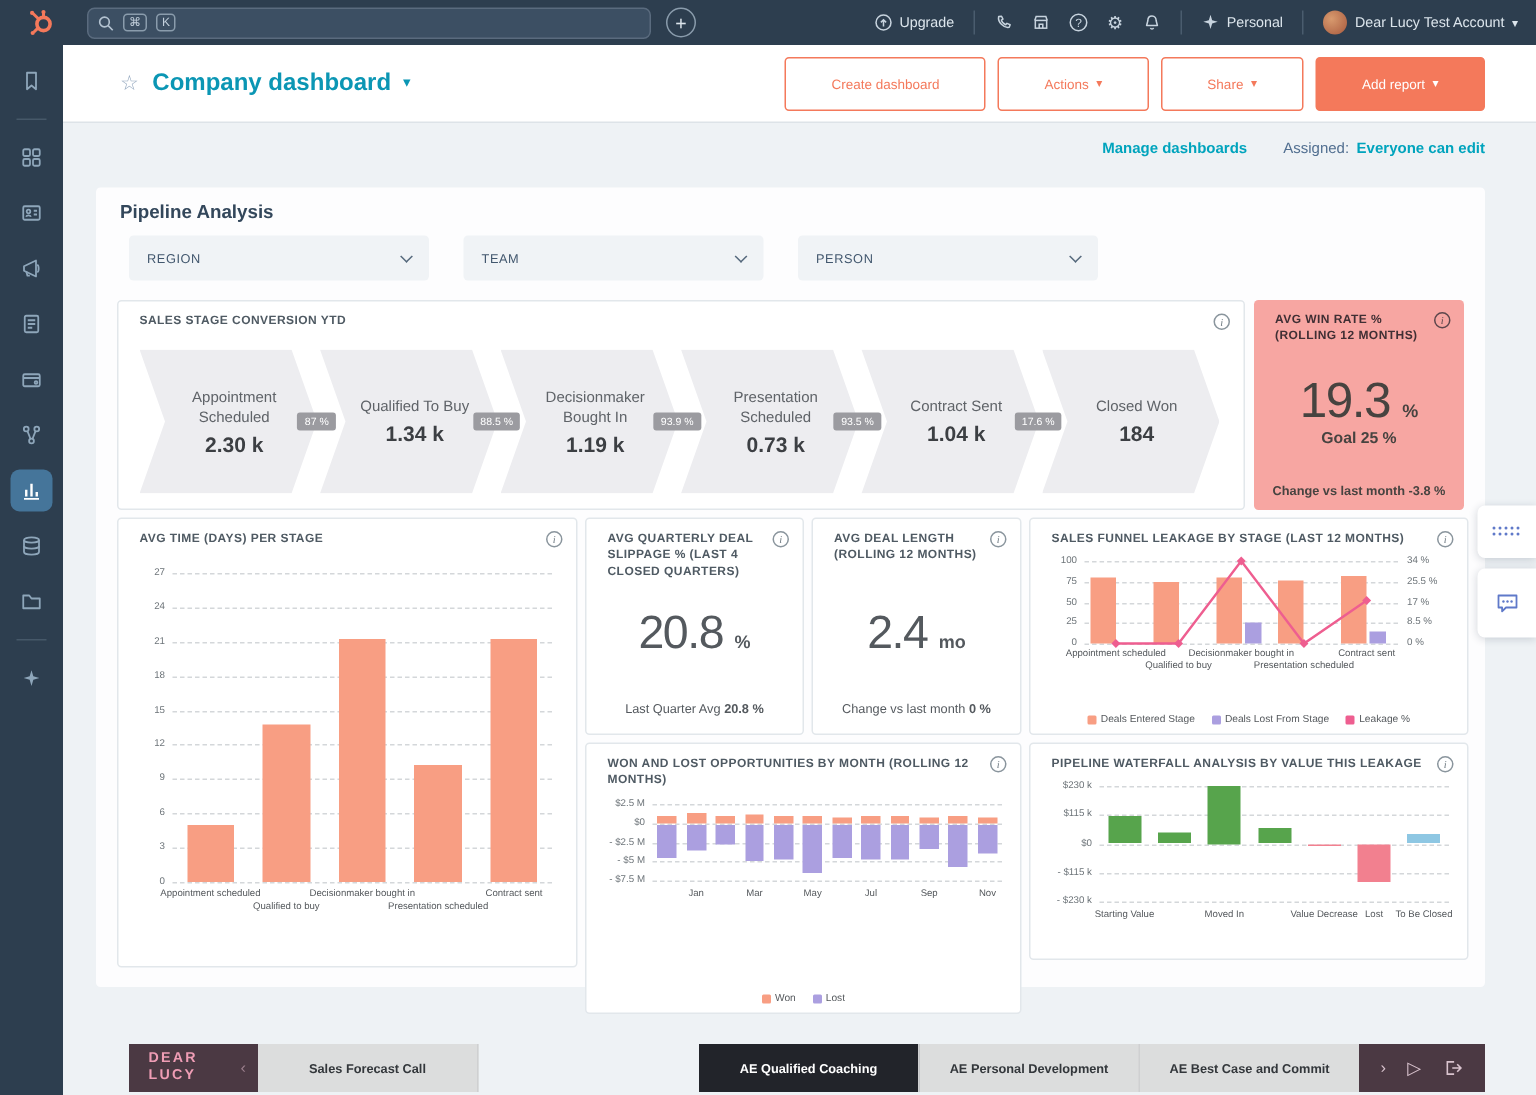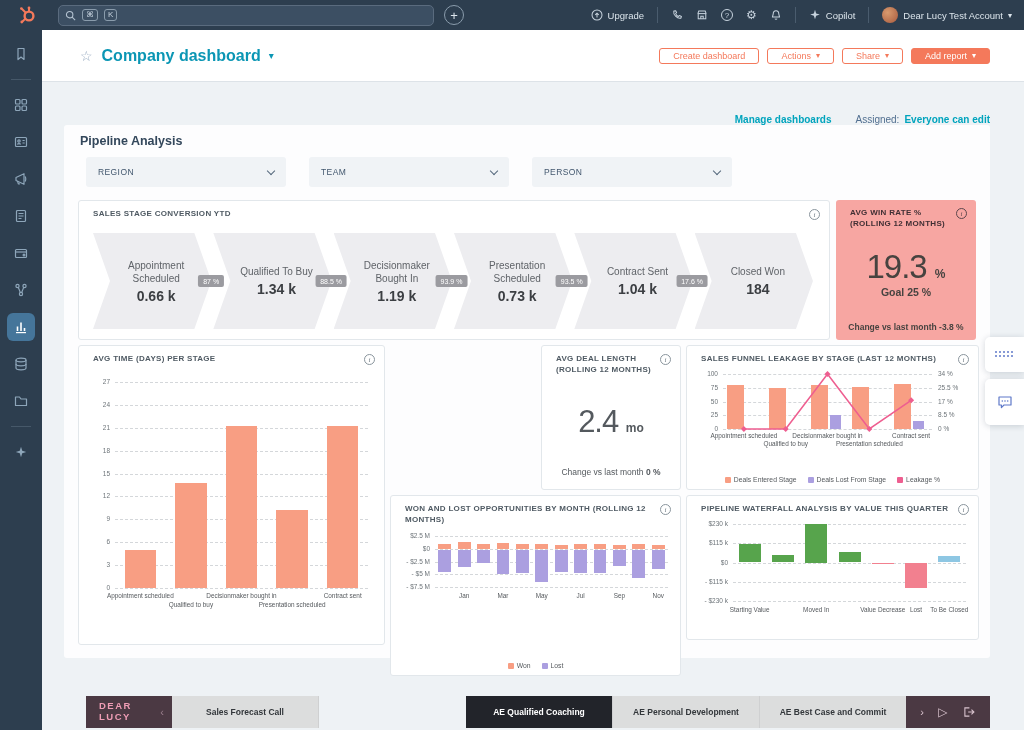--- a/index.html
+++ b/index.html
@@ -37,26 +37,26 @@
   .side-div { width:20px; height:1px; background:#465869; margin:2px 0 11px; }
 
   
   .main { position:absolute; top:30px; left:42px; right:0; bottom:0; background:#eef2f5; }
   .page-header { position:absolute; top:0; left:0; right:0; height:52px; background:#fff;
     border-bottom:1px solid #dde3e8; display:flex; align-items:center; padding:0 34px 0 38px; }
   .star-glyph { font-size:14px; color:#99acc2; margin-right:9px; }
   .dash-title { font-size:16px; font-weight:bold; color:#0b96b4; }
   .title-caret { color:#0b96b4; font-size:10px; margin-left:8px; }
   .hdr-buttons { margin-left:auto; display:flex; gap:8px; }
-  .btn { height:16px; border:1px solid #f4795b; border-radius:3px; background:#fff; color:#f4795b;
-    font-size:9px; padding:0 13px; display:flex; align-items:center; gap:5px; font-family:inherit; }
+  .btn { height:36px; border:1px solid #f4795b; border-radius:3px; background:#fff; color:#f4795b;
+    font-size:9px; padding:0 30px; display:flex; align-items:center; gap:5px; font-family:inherit; }
   .btn.primary { background:#f4795b; color:#fff; border-color:#f4795b; }
   .btn .caret { color:inherit; }
 
-  .meta-row { position:absolute; top:68px; left:0; right:0; height:43px; display:flex; align-items:center;
+  .meta-row { position:absolute; top:48px; left:0; right:0; height:43px; display:flex; align-items:center;
     justify-content:flex-end; gap:24px; padding-right:34px; font-size:10px; }
   .link-teal { color:#00a4bd; font-weight:bold; }
   .assigned { color:#516f90; display:flex; gap:5px; align-items:center; }
 
   
   .panel { position:absolute; top:95px; left:22px; width:926px; height:533px; background:#fdfdfe;
     border-radius:3px; }
   .panel-title { position:absolute; top:9px; left:16px; font-size:12.5px; font-weight:bold; color:#33475b; }
   .filters { position:absolute; top:32px; left:22px; display:flex; gap:23px; }
   .filter { width:200px; height:30px; background:#f0f3f6; border-radius:3px; display:flex; align-items:center;
@@ -190,21 +190,21 @@
       <span class="gear-glyph">⚙</span>
       <svg width="12" height="12" viewBox="0 0 13 13">
         <path d="M6.5 1.8c-2.1 0-3 1.5-3 3.4L2.6 8.7h7.8L9.5 5.2c0-1.9-.9-3.4-3-3.4z" fill="none" stroke="#c7d3de" stroke-width="1.1" stroke-linejoin="round"></path>
         <path d="M5.4 10.4a1.15 1.15 0 002.2 0" fill="none" stroke="#c7d3de" stroke-width="1.1"></path>
       </svg>
       <div class="nav-divider"></div>
       <div class="nav-item">
         <svg width="12" height="12" viewBox="0 0 14 14">
           <path d="M7 1l1.3 4.2L12.6 6.5 8.3 7.8 7 12 5.7 7.8 1.4 6.5 5.7 5.2z" fill="#c7d3de"></path>
         </svg>
-        <span>Copilot</span>
+        <span>Personal</span>
       </div>
       <div class="nav-divider"></div>
       <div class="nav-item">
         <span class="avatar"></span>
         <span>Dear Lucy Test Account</span>
         <span class="caret">▾</span>
       </div>
     </div>
   </header>
 
@@ -330,21 +330,21 @@
             <span class="chev"></span>
           </div>
       </div>
 
       <div class="card funnel-card">
         <div class="card-title">SALES STAGE CONVERSION YTD</div>
         <span class="info"></span>
         <div class="funnel-row">
           <div class="f-arrow">
               <div class="f-name">Appointment Scheduled</div>
-              <div class="f-value">0.66 k</div>
+              <div class="f-value">2.30 k</div>
             </div>
           <div class="f-arrow">
               <div class="f-name">Qualified To Buy</div>
               <div class="f-value">1.34 k</div>
             </div>
           <div class="f-arrow">
               <div class="f-name">Decisionmaker Bought In</div>
               <div class="f-value">1.19 k</div>
             </div>
           <div class="f-arrow">
@@ -407,20 +407,26 @@
             <div class="bar" style="left: 161.414px; bottom: 0px; width: 31.372px; height: 77.8222px; background: rgb(248, 158, 131);"></div>
             <div class="bar" style="left: 212.014px; bottom: 0px; width: 31.372px; height: 161.748px; background: rgb(248, 158, 131);"></div>
             <div class="xlab" style="left: 25.3px; top: 210px;">Appointment scheduled</div>
             <div class="xlab" style="left: 75.9px; top: 219px;">Qualified to buy</div>
             <div class="xlab" style="left: 126.5px; top: 210px;">Decisionmaker bought in</div>
             <div class="xlab" style="left: 177.1px; top: 219px;">Presentation scheduled</div>
             <div class="xlab" style="left: 227.7px; top: 210px;">Contract sent</div>
           </div>
       </div>
 
+      <div class="card kpi-slip">
+        <div class="card-title">AVG QUARTERLY DEAL SLIPPAGE % (LAST 4 CLOSED QUARTERS)</div>
+        <span class="info"></span>
+        <div class="kpi-value"><span>20.8</span> <span class="unit">%</span></div>
+        <div class="kpi-footer"><span>Last Quarter Avg</span> <b>20.8 %</b></div>
+      </div>
 
       <div class="card kpi-len">
         <div class="card-title">AVG DEAL LENGTH (ROLLING 12 MONTHS)</div>
         <span class="info"></span>
         <div class="kpi-value"><span>2.4</span> <span class="unit">mo</span></div>
         <div class="kpi-footer"><span>Change vs last month</span> <b>0 %</b></div>
       </div>
 
       <div class="card leakage">
         <div class="card-title">SALES FUNNEL LEAKAGE BY STAGE (LAST 12 MONTHS)</div>
@@ -529,21 +535,21 @@
               <span>Won</span>
             </div>
             <div class="leg-item">
               <div class="leg-sq" style="background: rgb(171, 159, 224);"></div>
               <span>Lost</span>
             </div>
           </div>
       </div>
 
       <div class="card waterfall">
-        <div class="card-title">PIPELINE WATERFALL ANALYSIS BY VALUE THIS QUARTER</div>
+        <div class="card-title">PIPELINE WATERFALL ANALYSIS BY VALUE THIS LEAKAGE</div>
         <span class="info"></span>
         <div class="plot">
             <div class="gridline" style="top: 0px;"></div>
             <div class="ytick" style="top: -4px; right: 238px;">$230 k</div>
             <div class="gridline" style="top: 19.25px;"></div>
             <div class="ytick" style="top: 15.25px; right: 238px;">$115 k</div>
             <div class="gridline" style="top: 38.5px;"></div>
             <div class="ytick" style="top: 34.5px; right: 238px;">$0</div>
             <div class="gridline" style="top: 57.75px;"></div>
             <div class="ytick" style="top: 53.75px; right: 238px;">- $115 k</div>

